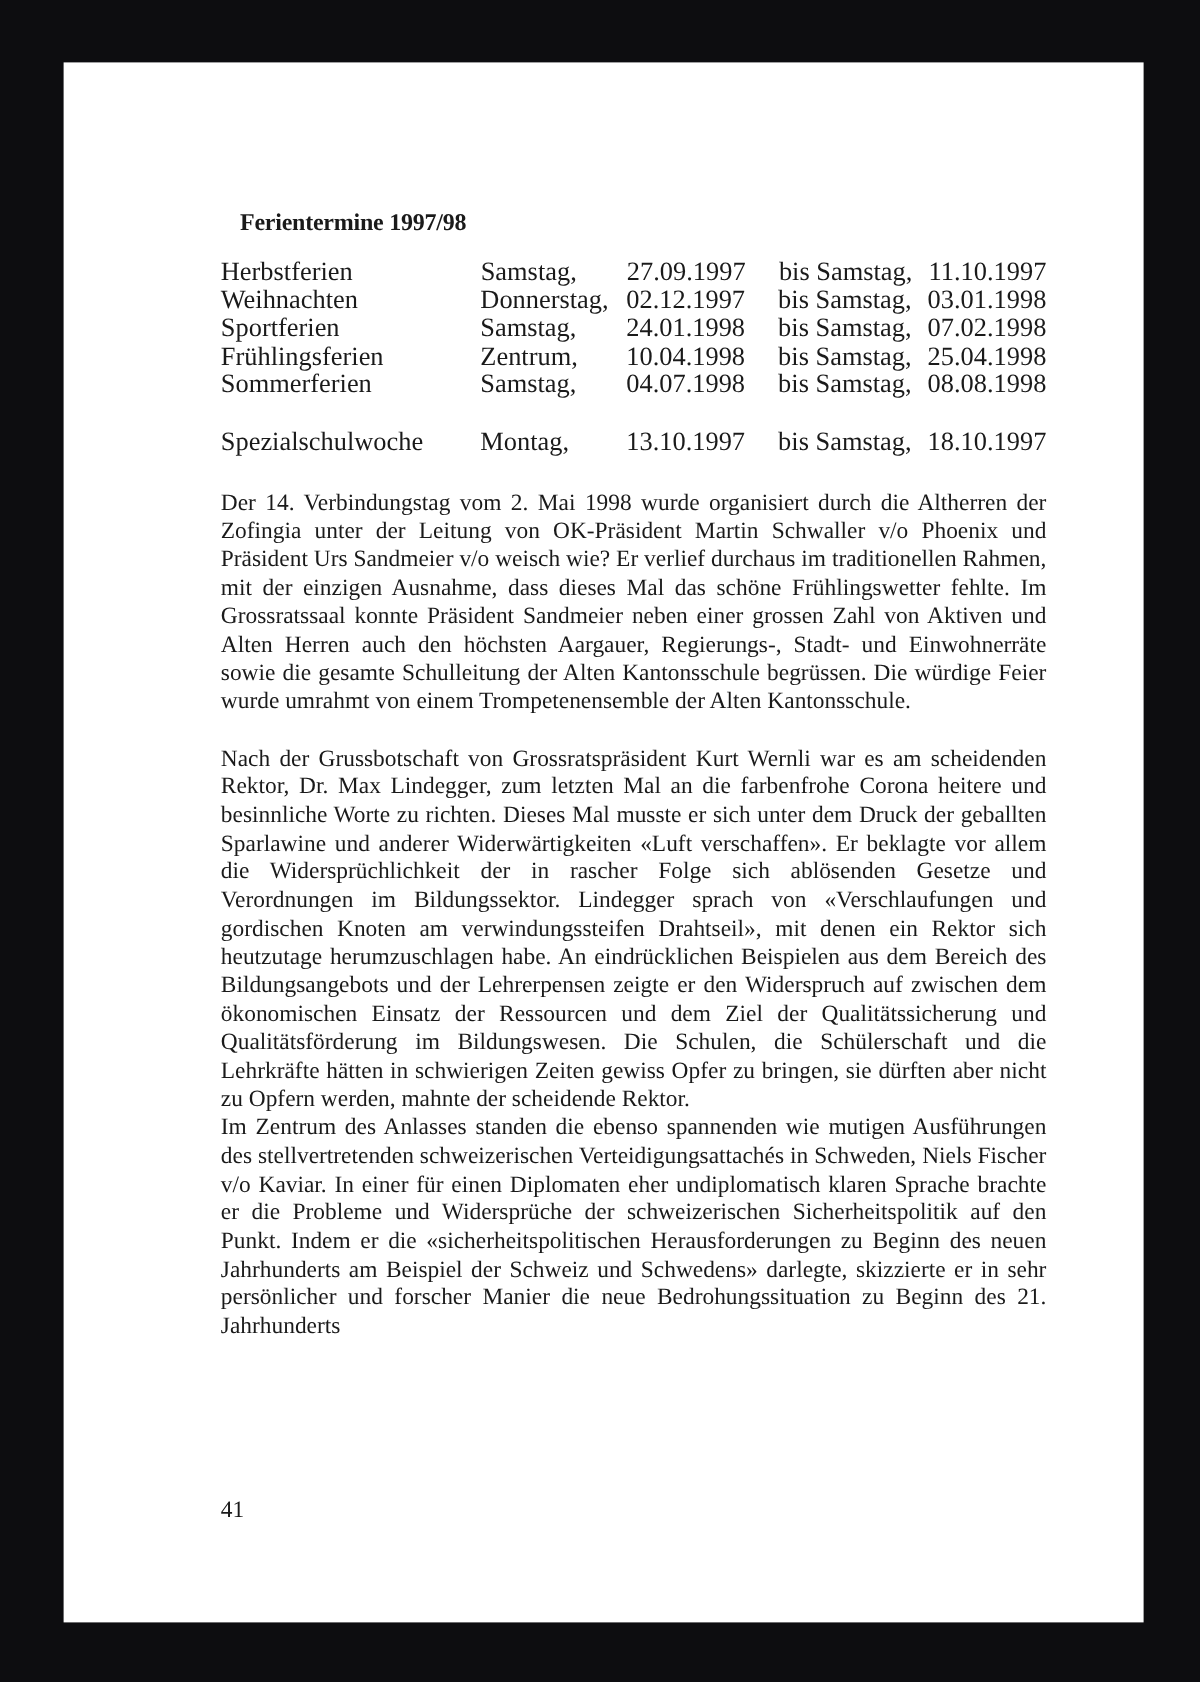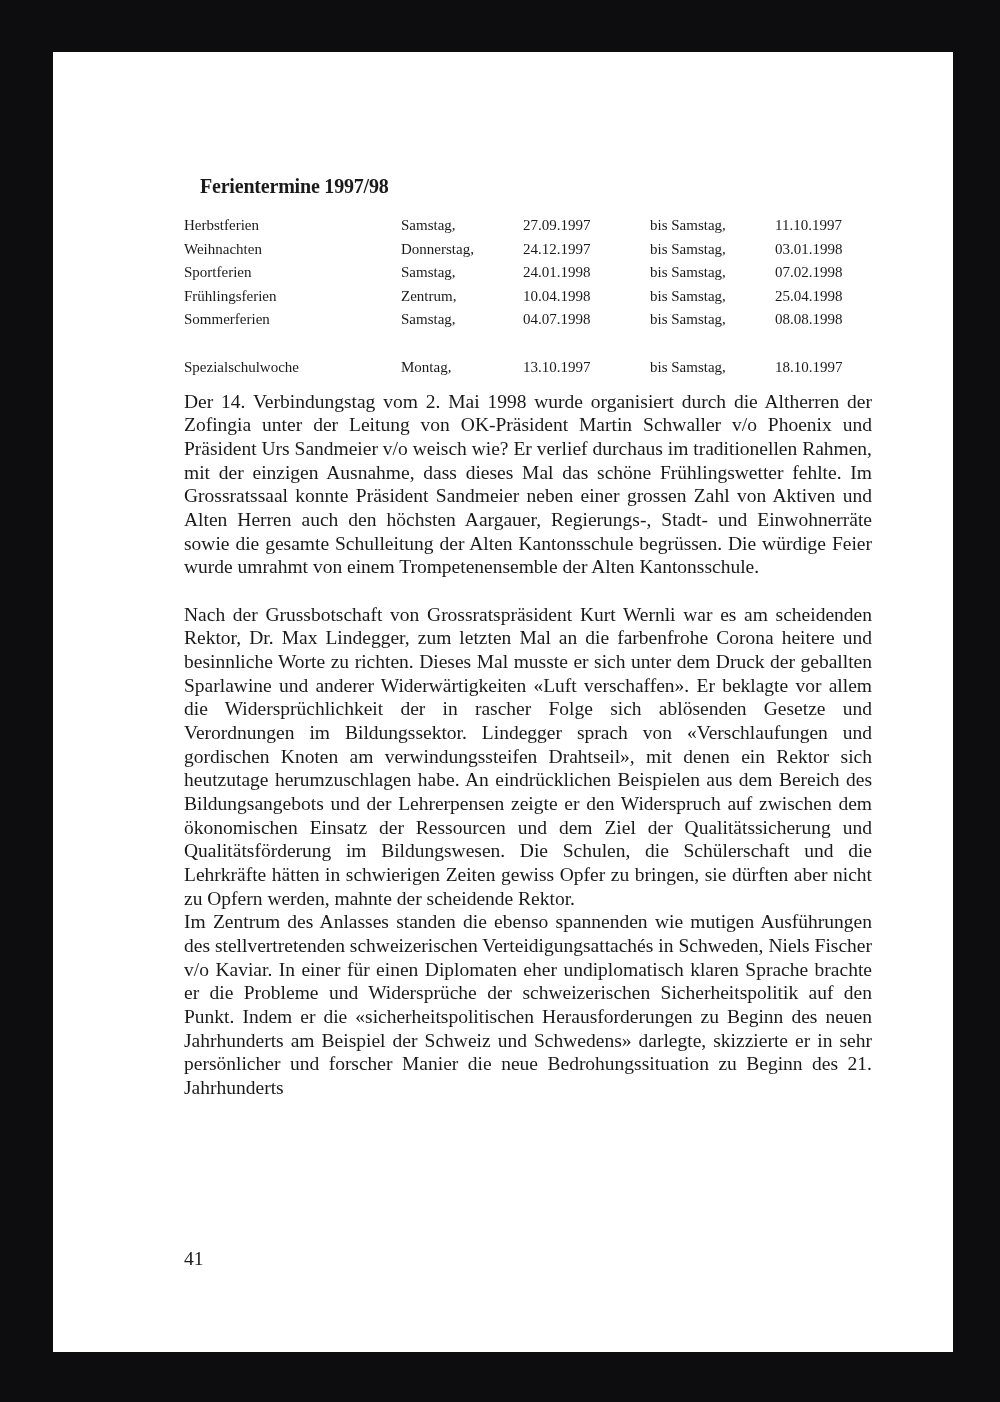--- a/index.html
+++ b/index.html
@@ -22,37 +22,37 @@
     left: 131px; top: 106px;
     width: 688px;
   }
   .h {
     font-weight: bold;
     font-size: 20px;
     line-height: 24px;
     margin: 16px;
     letter-spacing: -0.2px;
   }
-  .table { margin-top: 16px; font-size: 15px; line-height: 23.6px; }
+  .table { margin-top: 16px; font-size: 22px; line-height: 23.6px; }
   .row { display: flex; white-space: nowrap; }
   .c1 { width: 217px; }
   .c2 { width: 122px; }
   .c3 { width: 127px; }
   .c4 { width: 125px; }
   .c5 { flex: 1; }
   .row.spaced { margin-top: 24px; }
   .h2 { margin-top: 41px; }
   .para {
     font-size: 19.5px;
     line-height: 23.65px;
     text-align: justify;
     margin: 0;
     hyphens: manual;
   }
-  .para.first { margin-top: 10px; }
+  .para.first { margin-top: 28px; }
   .para.gap { margin-top: 24px; }
   .pagenum {
     position: absolute;
     left: 131px; top: 1196px;
     font-size: 19.5px;
   }
 </style>
 </head>
 <body>
 
@@ -65,21 +65,21 @@
       <div class="row">
         <span class="c1">Herbstferien</span>
         <span class="c2">Samstag,</span>
         <span class="c3">27.09.1997</span>
         <span class="c4">bis Samstag,</span>
         <span class="c5">11.10.1997</span>
       </div>
       <div class="row">
         <span class="c1">Weihnachten</span>
         <span class="c2">Donnerstag,</span>
-        <span class="c3">24.12.1997</span>
+        <span class="c3">02.12.1997</span>
         <span class="c4">bis Samstag,</span>
         <span class="c5">03.01.1998</span>
       </div>
       <div class="row">
         <span class="c1">Sportferien</span>
         <span class="c2">Samstag,</span>
         <span class="c3">24.01.1998</span>
         <span class="c4">bis Samstag,</span>
         <span class="c5">07.02.1998</span>
       </div>

